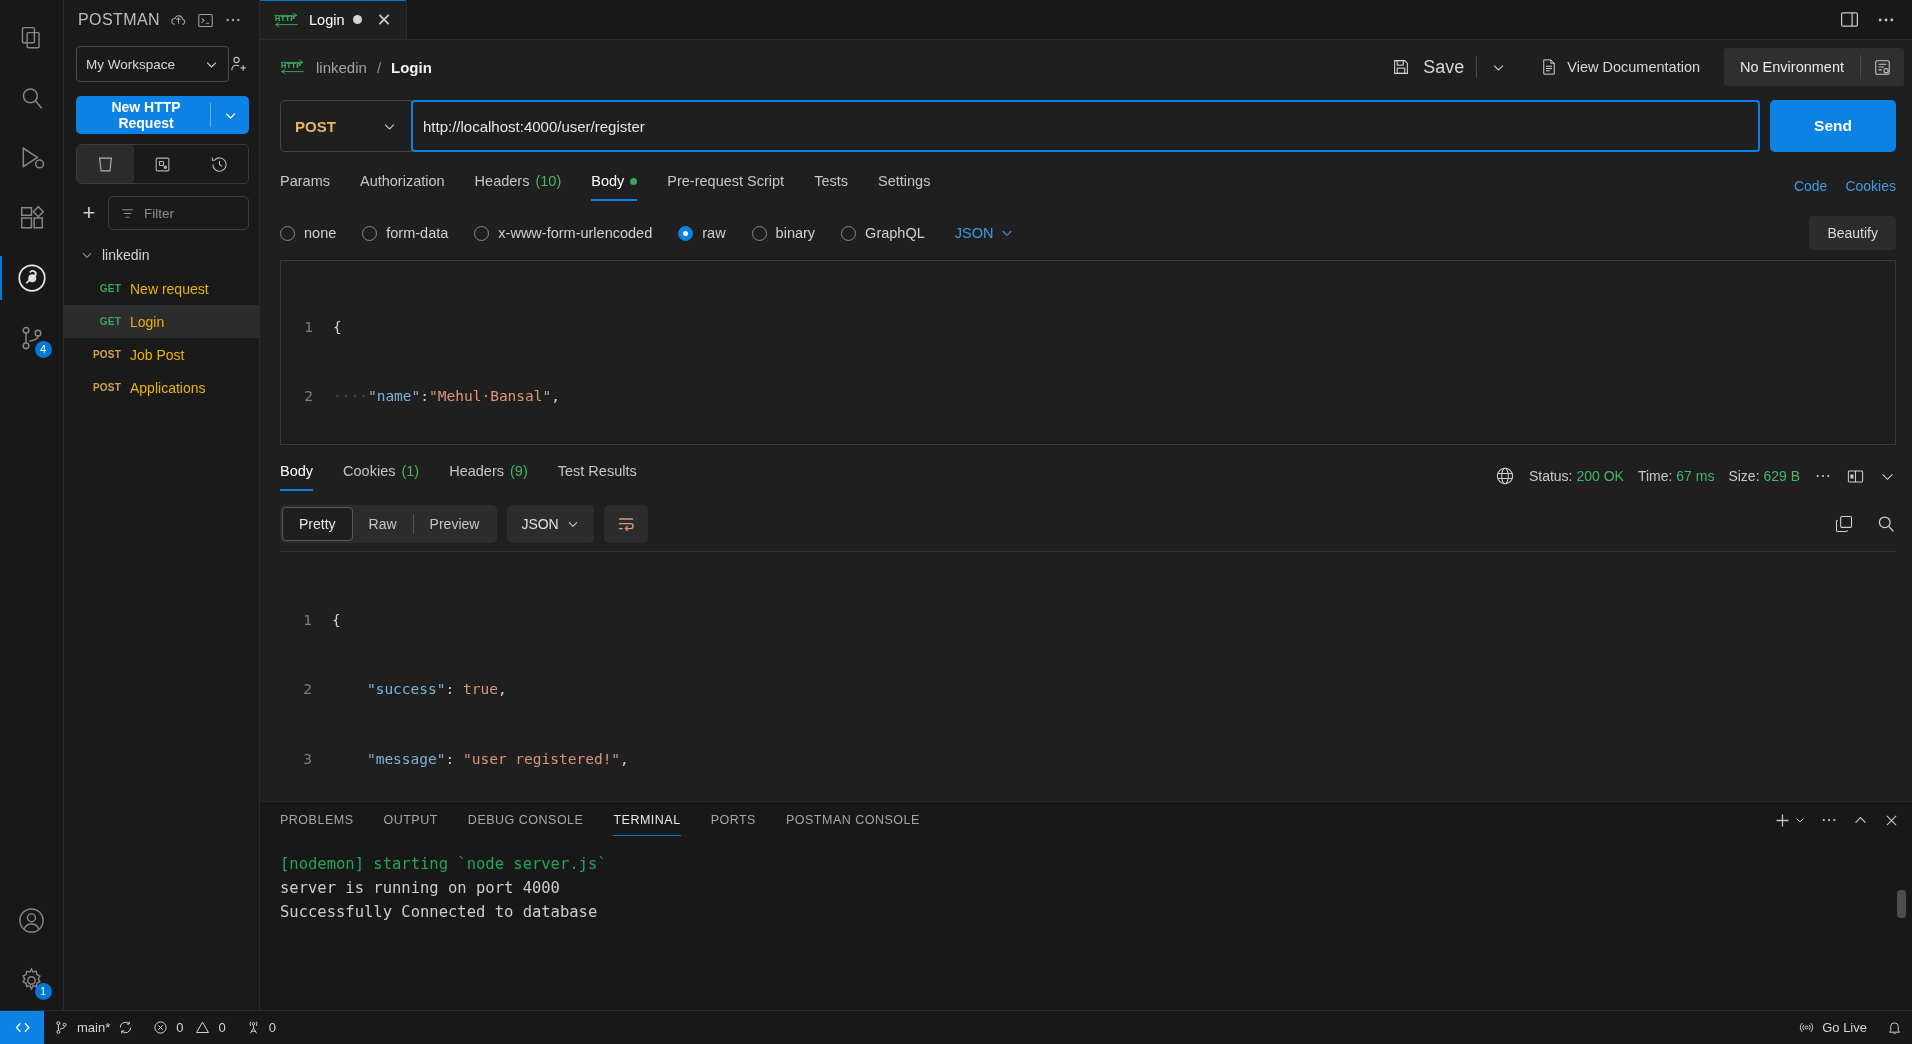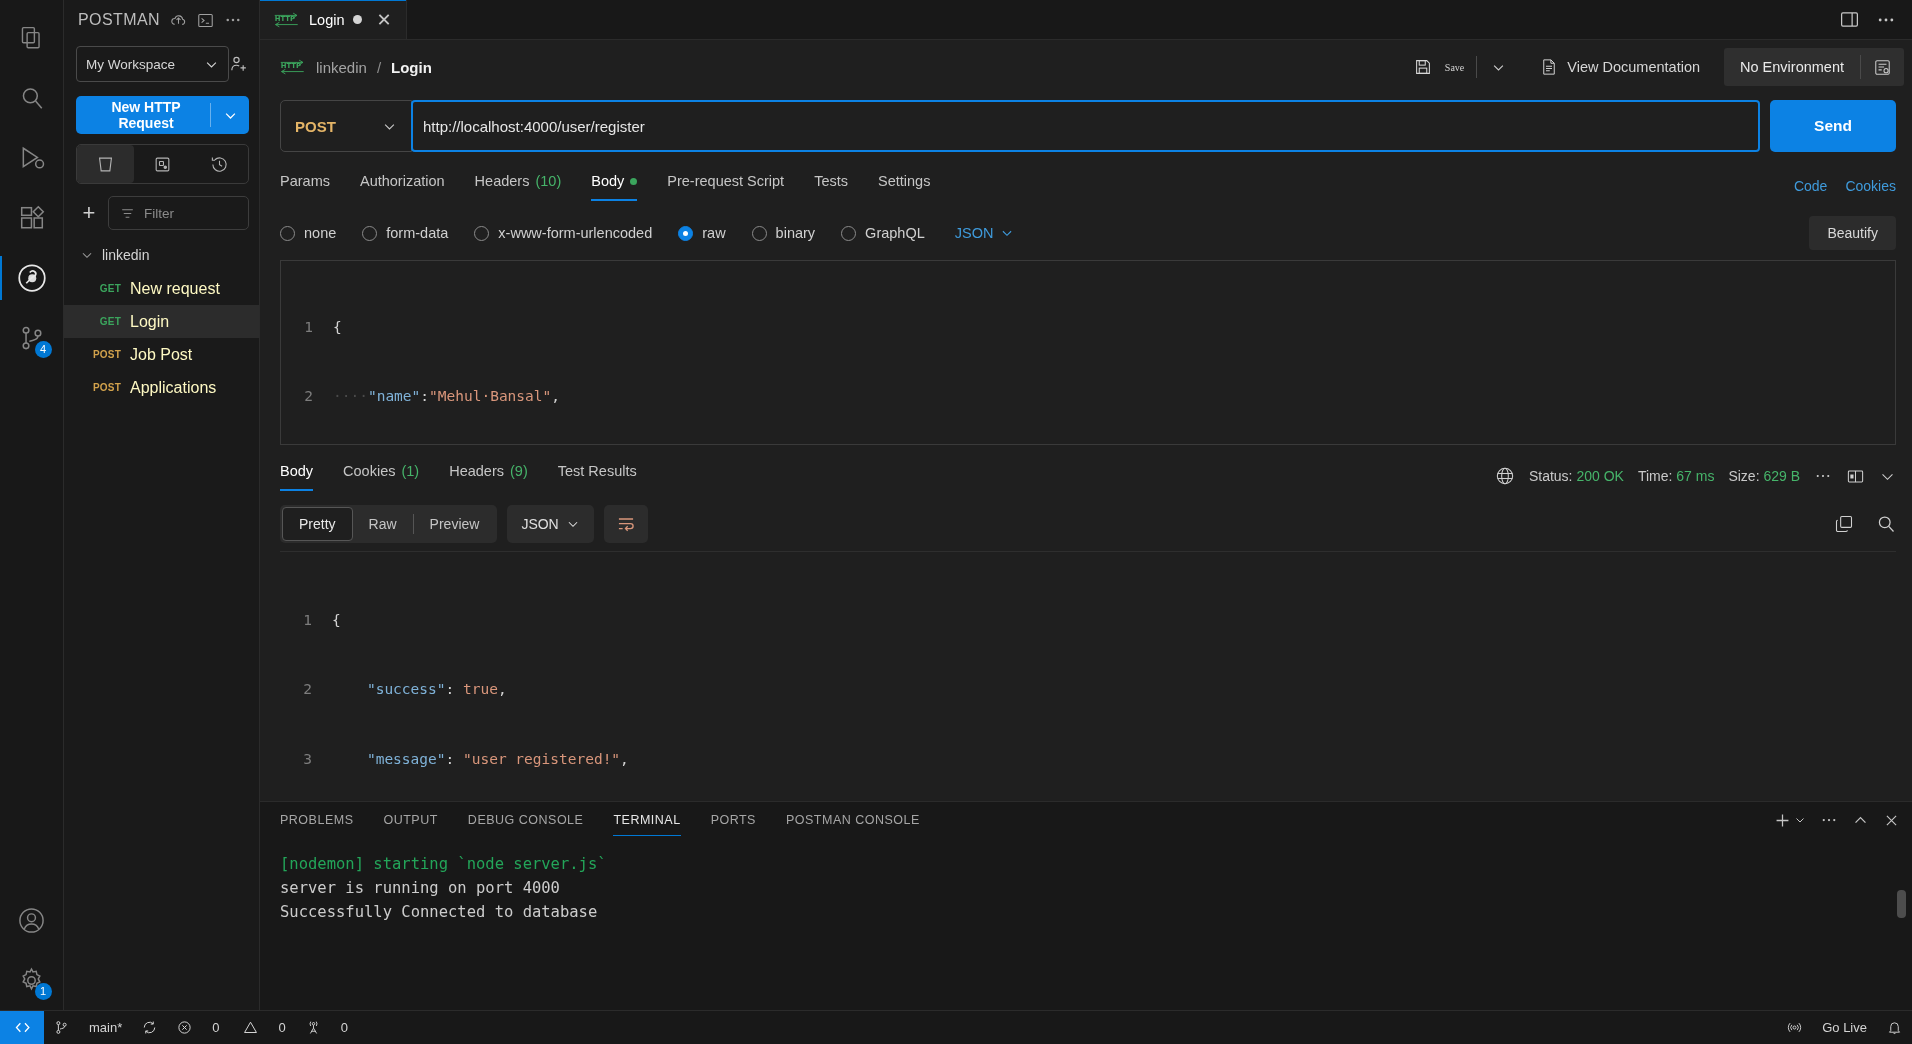--- a/index.html
+++ b/index.html
@@ -73,21 +73,21 @@
     flex: 1; height: 34px; border: 1px solid #3d3d3d; border-radius: 5px;
     display: flex; align-items: center; gap: 9px; padding: 0 11px; color: #8b8b8b; font-size: 13.5px; cursor: text;
   }
 
   .coll-root { display: flex; align-items: center; gap: 8px; height: 34px; padding: 0 0 0 16px; font-size: 14px; color: #d4d4d4; cursor: pointer; }
   .req-item { display: flex; align-items: center; height: 33px; padding-left: 0; cursor: pointer; }
   .req-item.sel { background: #2c2c2c; }
   .req-method { width: 66px; text-align: right; padding-right: 9px; font-size: 10px; font-weight: bold; letter-spacing: .2px; }
   .m-get { color: #3ba55d; }
   .m-post { color: #d2a24c; }
-  .req-name { font-size: 16px; color: #fef9c3; }
+  .req-name { font-size: 14px; color: #eab308; }
 
   
   .main { flex: 1; display: flex; flex-direction: column; min-width: 0; background: #1f1f1f; }
 
   .tabstrip {
     height: 40px; background: #181818; display: flex; align-items: stretch; flex-shrink: 0;
     border-bottom: 1px solid #2b2b2b;
   }
   .etab {
     display: flex; align-items: center; gap: 9px; padding: 0 14px 0 14px;
@@ -102,21 +102,21 @@
 
   .breadcrumb-bar {
     height: 54px; display: flex; align-items: center; padding: 0 0 0 20px; flex-shrink: 0;
     background: #1f1f1f;
   }
   .bc { display: flex; align-items: center; gap: 10px; font-size: 15px; }
   .bc .bc-coll { color: #a3a3a3; }
   .bc .bc-sep { color: #8d8d8d; }
   .bc .bc-cur { color: #f1f1f1; font-weight: bold; }
   .bc-right { margin-left: auto; display: flex; align-items: center; }
-  .savebtn { display: flex; align-items: center; gap: 13px; font-size: 10px; color: #d6d6d6; padding: 6px 10px; cursor: pointer; font-family: Liberation Serif, serif; }
+  .savebtn { display: flex; align-items: center; gap: 13px; font-size: 18px; color: #d6d6d6; padding: 6px 10px; cursor: pointer; }
   .vsep { width: 1px; height: 22px; background: #4a4a4a; margin: 0 2px; }
   .chev-btn { padding: 6px 12px; color: #cfcfcf; cursor: pointer; display: flex; }
   .viewdoc { display: flex; align-items: center; gap: 9px; font-size: 14.5px; color: #d6d6d6; padding: 6px 14px; margin-left: 8px; cursor: pointer; }
   .envbox { display: flex; align-items: stretch; background: #2f2f2f; border-radius: 3px; margin-left: 10px; margin-right: 8px; }
   .envname { display: flex; align-items: center; padding: 0 16px; height: 38px; font-size: 14.5px; color: #eaeaea; cursor: pointer; }
   .envdiv { width: 1px; background: #4a4a4a; margin: 7px 0; }
   .enveye { display: flex; align-items: center; padding: 0 12px; color: #cccccc; cursor: pointer; }
 
   .urlbar { display: flex; align-items: center; gap: 0; padding: 6px 16px 14px 20px; flex-shrink: 0; }
   .method-sel {
@@ -207,21 +207,21 @@
   .term-side { width: 180px; border-left: 1px solid #2b2b2b; padding-top: 6px; }
   .tside-item { display: flex; align-items: center; gap: 9px; height: 27px; padding-left: 14px; font-size: 13.5px; color: #cfcfcf; cursor: pointer; position: relative; }
   .tside-item.active { background: #2c2c2c; }
   .tside-item.active::before { content: ""; position: absolute; left: 0; top: 0; bottom: 0; width: 2px; background: #0078d4; }
   .tside-item .nm { color: #e8e8e8; }
   .tside-item .sub { color: #9b9b9b; }
 
   
   .statusbar { height: 34px; background: #181818; display: flex; align-items: center; flex-shrink: 0; border-top: 1px solid #2b2b2b; }
   .sb-remote { background: #0c82e4; height: 34px; width: 44px; display: flex; align-items: center; justify-content: center; color: #fff; cursor: pointer; }
-  .sb-item { display: flex; align-items: center; gap: 20px; padding: 0 10px; font-size: 13px; color: #d4d4d4; height: 34px; cursor: pointer; }
+  .sb-item { display: flex; align-items: center; gap: 8px; padding: 0 10px; font-size: 13px; color: #d4d4d4; height: 34px; cursor: pointer; }
   .sb-right { margin-left: auto; display: flex; align-items: center; }
 
   svg { display: block; }
 </style>
 </head>
 <body>
 
 <div class="app">
   <div class="body-row">
 

